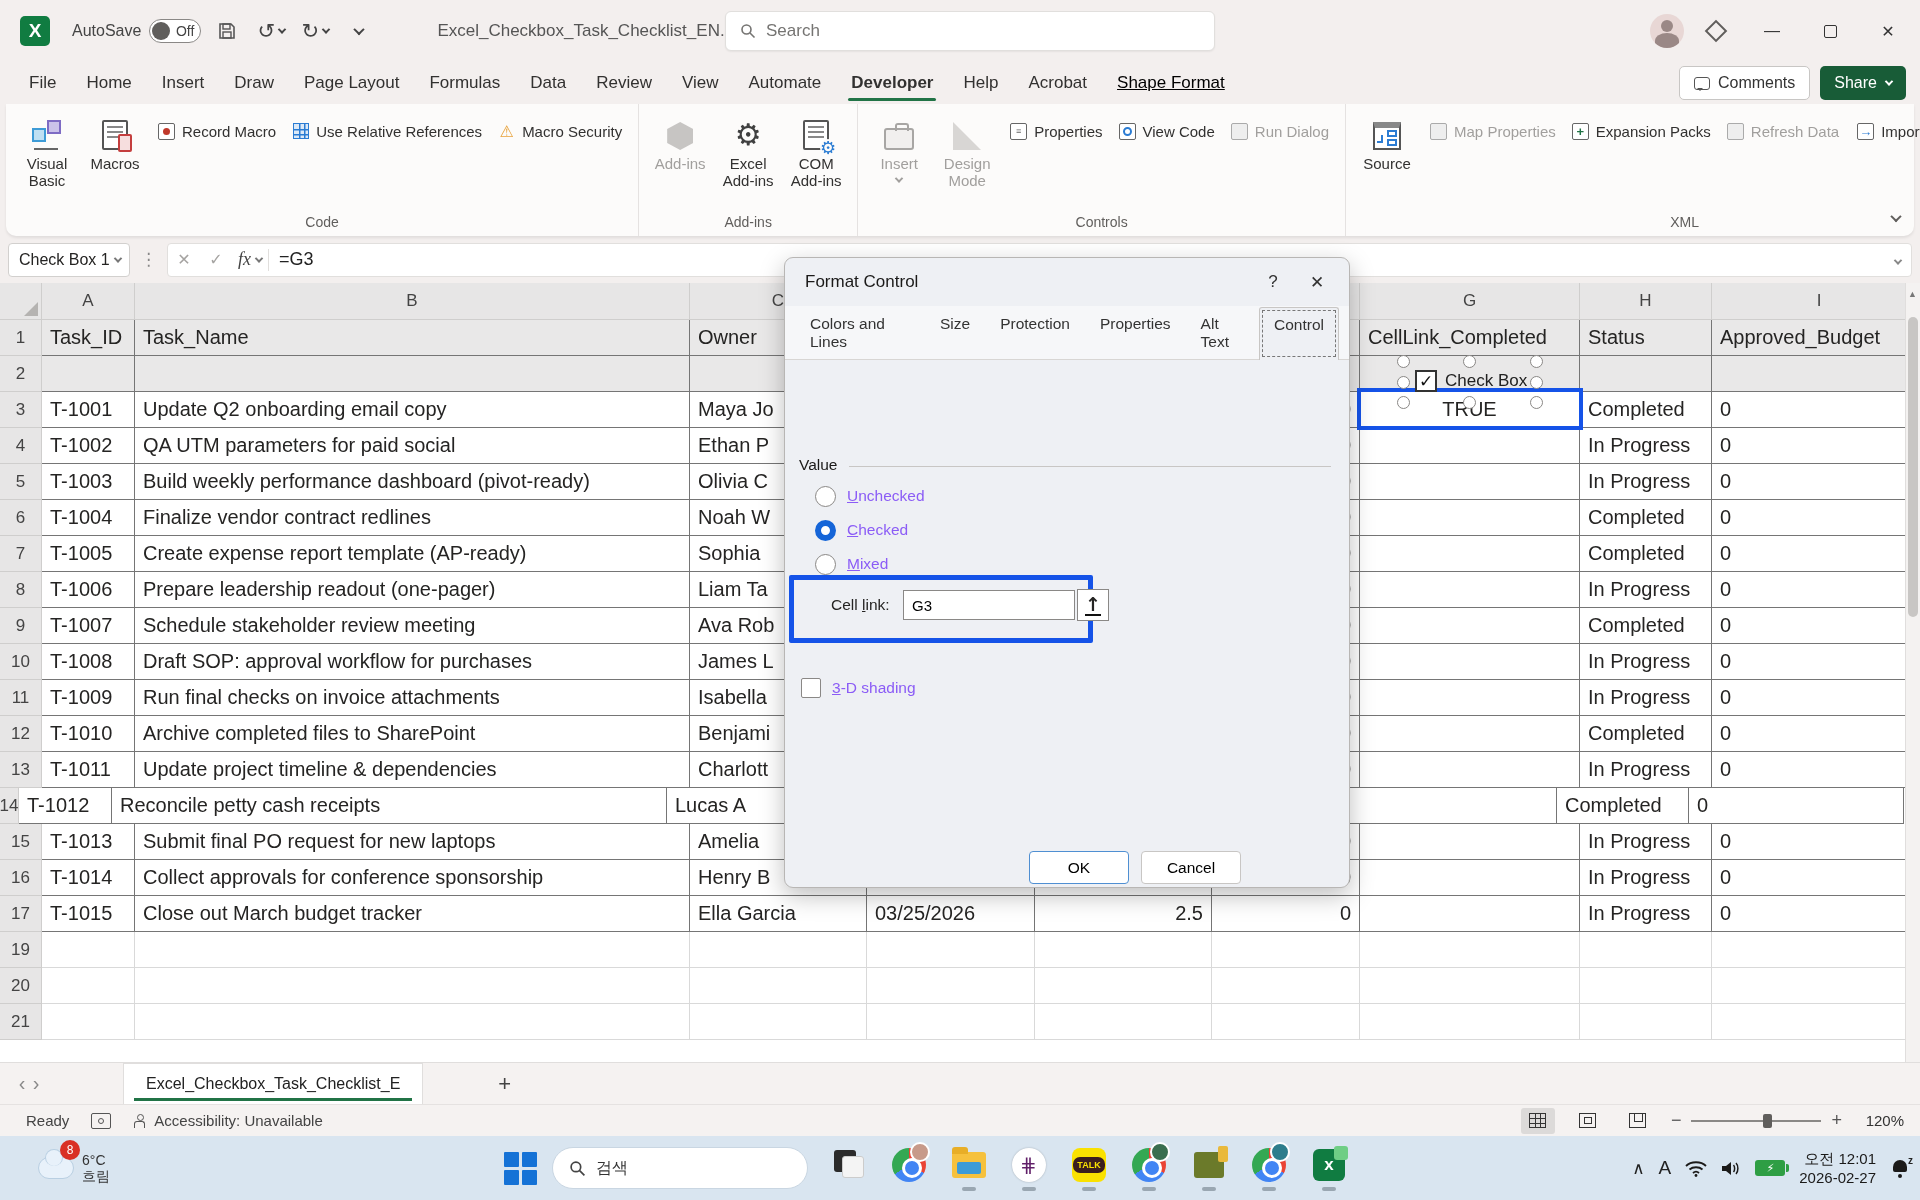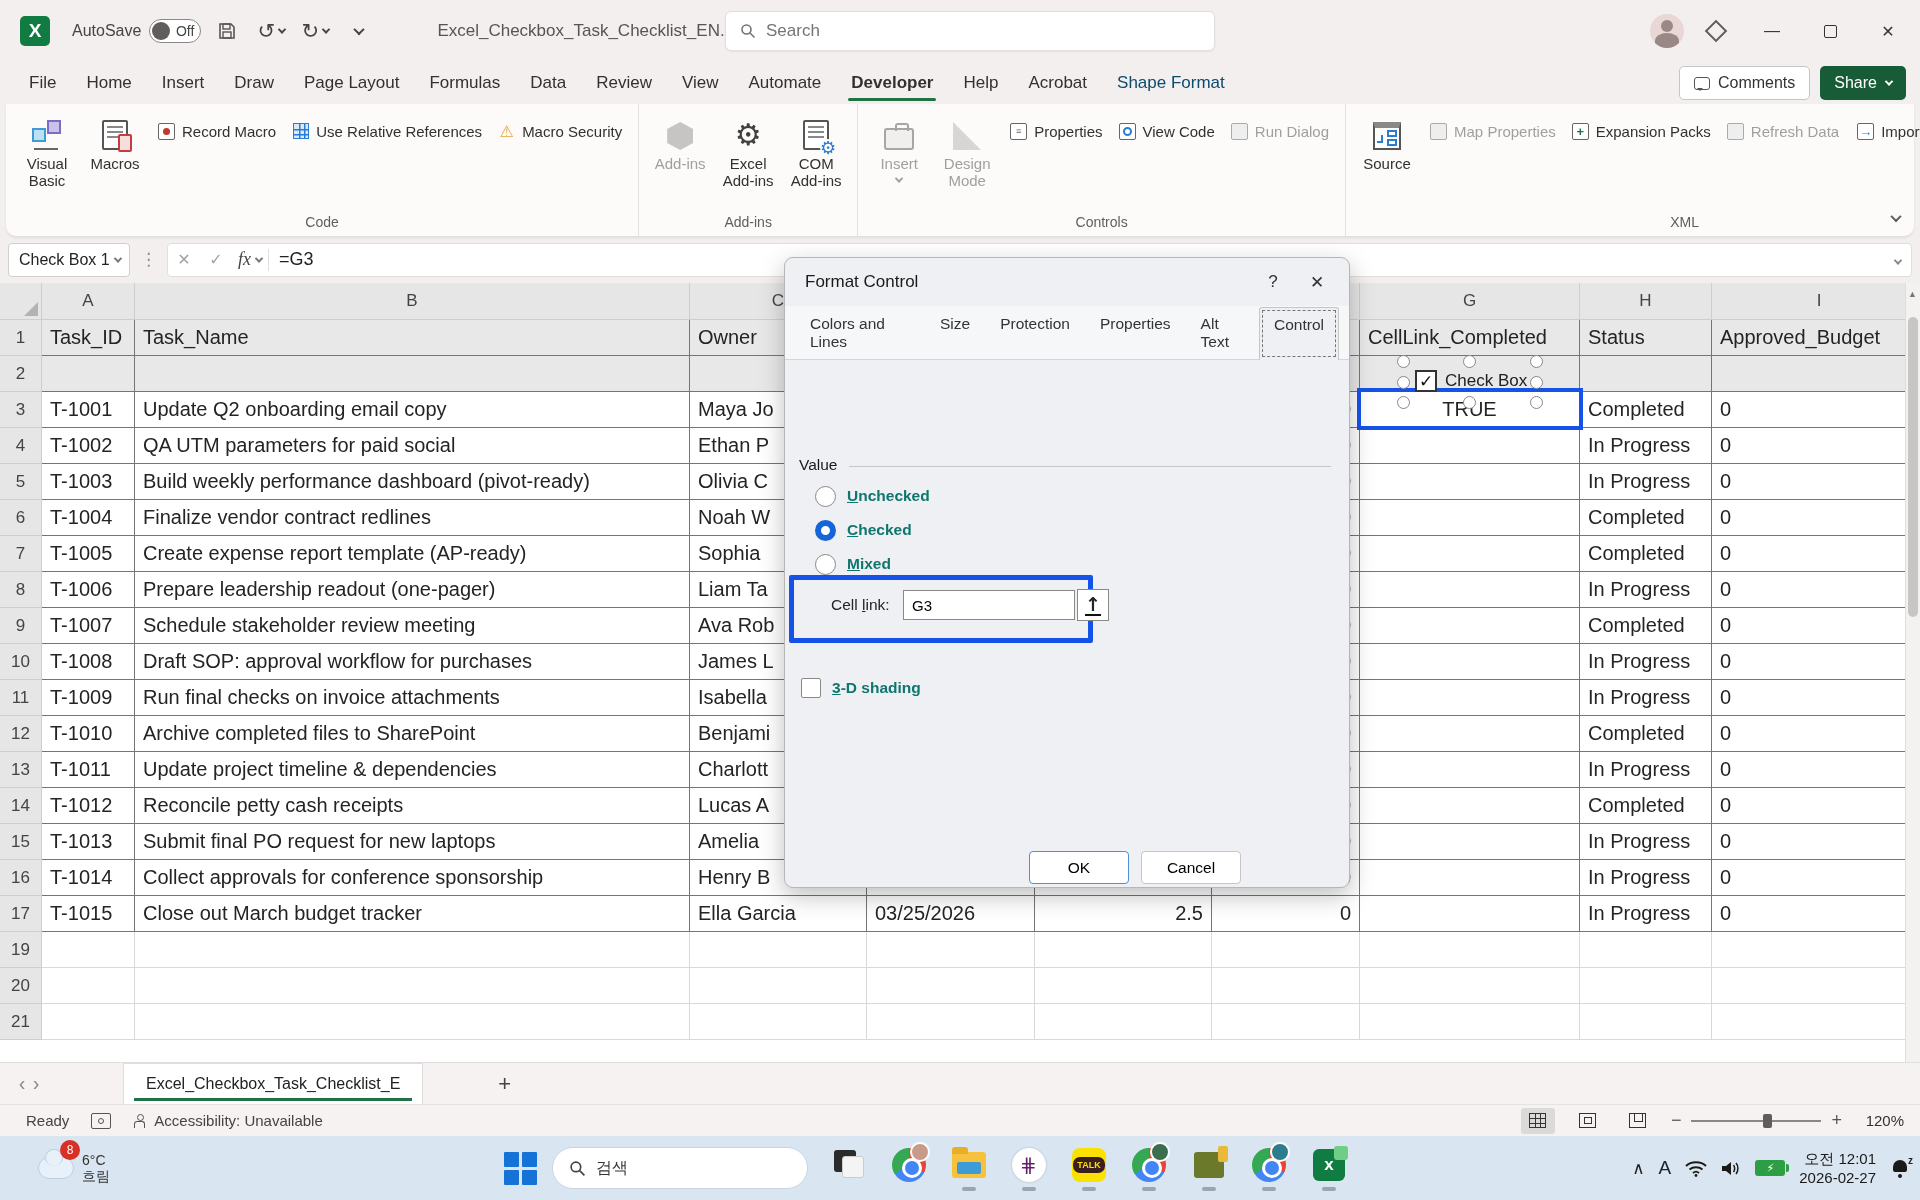--- a/index.html
+++ b/index.html
@@ -23,21 +23,21 @@
   .avatar::after { content:""; position:absolute; left:5px; top:19px; width:24px; height:16px; border-radius:50% 50% 0 0; background:#9a8886; }
   .diamond { width:16px; height:16px; border:2px solid #605e5c; transform:rotate(45deg); margin:0 14px; }
   .winbtn { width:48px; height:46px; display:flex; align-items:center; justify-content:center; color:#333; }
   .restore { width:13px; height:13px; border:1.5px solid #333; border-radius:2px; }
 
   
   .ribbontabs { position:absolute; left:0; top:62px; width:1920px; height:42px; display:flex; align-items:center; padding-left:14px; }
   .rtab { font-size:17px; color:#323130; padding:8px 15px; position:relative; white-space:nowrap; }
   .rtab.active { font-weight:bold; }
   .rtab.active::after { content:""; position:absolute; left:12px; right:12px; bottom:0; height:3px; background:#217346; border-radius:2px; }
-  .rtab.contextual { color:#0c4a6e; }
+  .rtab.contextual { color:#000000;text-decoration:underline; }
   .tabs-right { position:absolute; right:14px; top:66px; display:flex; gap:10px; align-items:center; }
   .comments-btn { display:flex; align-items:center; gap:8px; border:1px solid #c8c6c4; background:#fff; border-radius:5px; height:34px; padding:0 14px; font-size:16px; color:#333; }
   .bubble { width:16px; height:13px; border:1.6px solid #555; border-radius:3px; position:relative; }
   .bubble::after { content:""; position:absolute; left:2px; bottom:-5px; border:3px solid transparent; border-top-color:#555; }
   .share-btn { display:flex; align-items:center; gap:9px; background:#185c37; color:#fff; border-radius:5px; height:34px; padding:0 14px; font-size:16px; }
 
   
   .ribbon-card { position:absolute; left:6px; top:104px; width:1908px; height:132px; background:#fcfbfa; border-radius:0 0 10px 10px; box-shadow:0 2px 3px rgba(0,0,0,.08); display:flex; }
   .rgroup { display:flex; flex-direction:column; padding:6px 10px 2px 10px; position:relative; }
   .rgroup + .rgroup { border-left:1px solid #e5e2e1; }
@@ -131,21 +131,21 @@
   .dlg-tabs { display:flex; padding:0 10px; border-bottom:1px solid #d8d6d4; background:#f6f7f9; }
   .dtab { padding:8px 14px; font-size:15.5px; color:#333; border:1px solid transparent; border-bottom:none; }
   .dtab.active { background:#eef0f4; border-color:#c8c6c4; border-radius:3px 3px 0 0; outline:1px dashed #777; outline-offset:-4px; position:relative; top:1px; }
   .dlg-body { position:relative; height:calc(100% - 85px); }
   .grp-label { position:absolute; left:14px; top:96px; font-size:15.5px; color:#1b1a19; background:#eef0f4; padding-right:8px; z-index:1; }
   .grp-line { position:absolute; left:64px; right:18px; top:106px; border-top:1px solid #c8c6c4; }
   .value-options { position:absolute; left:30px; top:124px; display:flex; flex-direction:column; gap:10px; }
   .radio-row { display:flex; align-items:center; gap:11px; height:24px; }
   .radio { width:21px; height:21px; border-radius:50%; border:1.5px solid #8a8886; background:#fff; flex:none; }
   .radio.checked { border:6px solid #1565d8; }
-  .radio-label, .chk-label { font-size:15.5px; color:#0f766e;font-weight:bold; }
+  .radio-label, .chk-label { font-size:15.5px; color:#8b5cf6; }
   .cl-annot { position:absolute; left:4px; top:215px; width:304px; height:68px; border:5px solid #1553e8; border-radius:2px; }
   .cl-row { position:absolute; left:18px; top:229px; display:flex; align-items:center; }
   .cl-label { font-size:15.5px; width:72px;margin-left:28px; }
   .cl-input { width:172px; height:30px; border:1px solid #8a8886; background:#fff; font-size:15px; padding:0 8px; font-family:inherit; }
   .cl-btn { width:32px; height:32px; border:1px solid #8a8886; background:#fff; margin-left:2px; display:flex; align-items:center; justify-content:center; font-size:19px; font-weight:bold; font-family:"DejaVu Sans",sans-serif; }
   .cl-btn span { border-bottom:2px solid #111; line-height:19px; }
   .shade-row { position:absolute; left:16px; top:318px; display:flex; align-items:center; gap:11px; }
   .chkbox { width:20px; height:20px; border:1.5px solid #8a8886; background:#fff; border-radius:2px; }
   .dlg-buttons { position:absolute; right:108px; bottom:20px; display:flex; gap:12px; }
   .dbtn { width:100px; height:33px; border-radius:4px; background:#fff; font-size:15.5px; display:flex; align-items:center; justify-content:center; font-family:inherit; }
@@ -639,21 +639,21 @@
         <div class="gcell tbl" style="width: 555px; height: 36px;">Update project timeline &amp; dependencies</div>
         <div class="gcell tbl" style="width: 177px; height: 36px;">Charlott</div>
         <div class="gcell tbl" style="width: 168px; height: 36px;"></div>
         <div class="gcell tbl r" style="width: 177px; height: 36px;"></div>
         <div class="gcell tbl r" style="width: 148px; height: 36px;">0</div>
         <div class="gcell tbl c" style="width: 220px; height: 36px;"></div>
         <div class="gcell tbl" style="width: 132px; height: 36px;">In Progress</div>
         <div class="gcell tbl" style="width: 215px; height: 36px;">0</div>
       </div>
       <div class="grow">
-        <div class="gcell rownum" style="width: 42px; height: 36px;">14</div>
+        <div class="gcell rownum" style="width: 19px; height: 36px;">14</div>
         <div class="gcell tbl" style="width: 93px; height: 36px;">T-1012</div>
         <div class="gcell tbl" style="width: 555px; height: 36px;">Reconcile petty cash receipts</div>
         <div class="gcell tbl" style="width: 177px; height: 36px;">Lucas A</div>
         <div class="gcell tbl" style="width: 168px; height: 36px;"></div>
         <div class="gcell tbl r" style="width: 177px; height: 36px;"></div>
         <div class="gcell tbl r" style="width: 148px; height: 36px;">0</div>
         <div class="gcell tbl c" style="width: 220px; height: 36px;"></div>
         <div class="gcell tbl" style="width: 132px; height: 36px;">Completed</div>
         <div class="gcell tbl" style="width: 215px; height: 36px;">0</div>
       </div>

